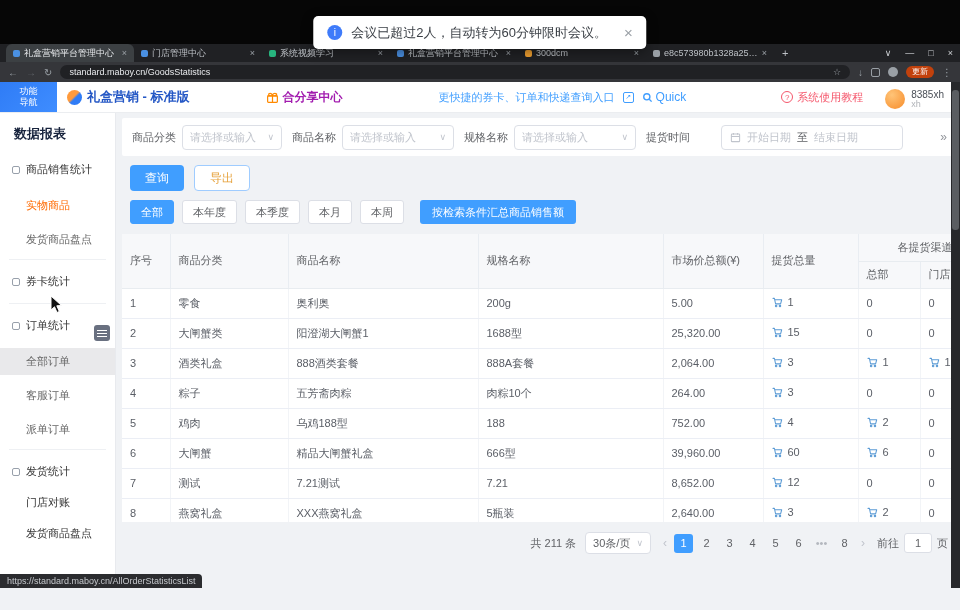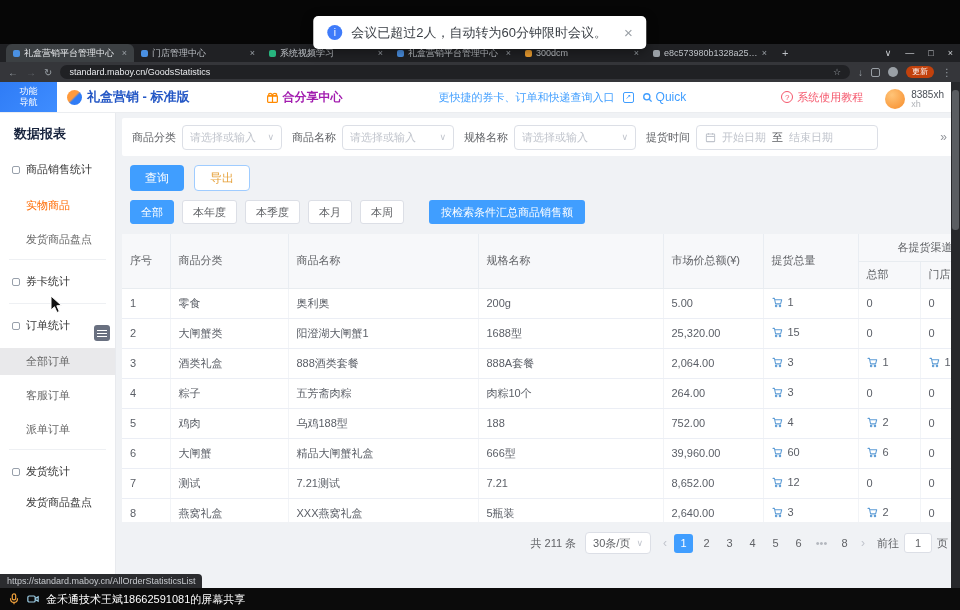--- a/index.html
+++ b/index.html
@@ -84,35 +84,35 @@
   
   .filter-bar{margin:5px 0 0 6px;background:#fff;height:38px;display:flex;align-items:center;
               padding:0 10px;gap:10px;border-radius:2px;}
   .f-label{font-size:11px;color:#606266;white-space:nowrap;}
   .field{display:flex;align-items:center;gap:6px;}
   .sel{height:25px;border:1px solid #dcdfe6;border-radius:4px;display:flex;align-items:center;
        padding:0 7px;color:#c0c4cc;font-size:11px;background:#fff;}
   .sel .chev{margin-left:auto;color:#c0c4cc;font-size:9px;padding-left:6px;}
   .sel.w1{width:100px;} .sel.w2{width:112px;} .sel.w3{width:122px;}
   .date-box{height:25px;width:182px;border:1px solid #dcdfe6;border-radius:4px;display:flex;align-items:center;
-            gap:6px;padding:0 8px;font-size:11px;color:#c0c4cc;background:#fff;white-space:nowrap;}
+            gap:6px;padding:0 8px;font-size:11px;color:#c0c4cc;background:#fff;white-space:nowrap;margin-left:25px;}
   .date-box .sep{color:#606266;}
   .expand{margin-left:auto;color:#909399;font-size:12px;letter-spacing:-1px;padding-right:4px;}
 
   
   .action-row{margin:9px 0 0 14px;display:flex;gap:10px;}
   .btn{height:26px;padding:0 15px;border-radius:4px;display:flex;align-items:center;font-size:12px;}
   .btn-primary{background:#409eff;color:#fff;}
   .btn-export{background:#fff;border:1px solid #9fccff;color:#e6a23c;}
   .range-row{margin:9px 0 0 14px;display:flex;gap:8px;align-items:center;}
   .chip{height:24px;padding:0 10px;font-size:11px;border-radius:3px;border:1px solid #dcdfe6;background:#fff;
         color:#606266;display:flex;align-items:center;}
   .chip.active{background:#409eff;border-color:#409eff;color:#fff;}
   .btn-summary{height:24px;background:#409eff;color:#fff;font-size:11px;padding:0 12px;border-radius:3px;
-        display:flex;align-items:center;margin-left:17px;}
+        display:flex;align-items:center;margin-left:8px;}
 
   
   .table-card{margin:10px 0 0 6px;background:#fff;height:288px;overflow:hidden;width:calc(100% - 6px);}
   table{border-collapse:collapse;table-layout:fixed;width:870px;font-size:11px;color:#5a5e66;}
   th{background:#f7f8fa;font-weight:normal;color:#606266;height:27px;padding:0 8px;text-align:left;
      border-bottom:1px solid #e8ecf0;border-right:1px solid #e9edf2;white-space:nowrap;overflow:hidden;}
   th.group-th{text-align:center;}
   td{height:30px;padding:0 8px;border-bottom:1px solid #ebeef5;border-right:1px solid #f2f4f7;
      white-space:nowrap;overflow:hidden;background:#fff;}
   .cart-cell{display:inline-flex;align-items:center;gap:5px;}
@@ -267,20 +267,23 @@
             <span class="sb-ic"></span>
             <span>订单统计</span>
           </div>
           <div class="sb-child hover">全部订单</div>
           <div class="sb-child">客服订单</div>
           <div class="sb-child">派单订单</div>
           <div class="sb-divider"></div>
           <div class="sb-group">
             <span class="sb-ic"></span>
             <span>发货统计</span>
+          </div>
+          <div class="sb-group no-ic">
+            <span>门店对账</span>
           </div>
           <div class="sb-group no-ic">
             <span>发货商品盘点</span>
           </div>
         </div>
       <div class="collapse-handle">
           <i></i>
           <i></i>
           <i></i>
         </div>
@@ -575,32 +578,20 @@
 
     </main>
   </div>
 
   <div class="v-scrollbar">
     <div class="v-thumb"></div>
   </div>
 
   <div class="status-link">https://standard.maboy.cn/AllOrderStatisticsList</div>
 
-  <div class="share-bar">
-    <svg width="12" height="12" viewBox="0 0 14 14" fill="none" stroke="#f0a13c" stroke-width="1.4">
-      <rect x="5" y="1" width="4" height="7" rx="2"></rect>
-        <path d="M3 6v1a4 4 0 0 0 8 0V6"></path>
-        <line x1="7" y1="11" x2="7" y2="13"></line>
-    </svg>
-    <svg width="12" height="12" viewBox="0 0 14 14" fill="none" stroke="#9fd0e8" stroke-width="1.4">
-      <rect x="1" y="3.5" width="8.5" height="7" rx="1.5"></rect>
-        <path d="M9.5 6.5 13 4.5v5l-3.5-2"></path>
-    </svg>
-    <span>金禾通技术王斌18662591081的屏幕共享</span>
-  </div>
 
   <div class="toast">
     <span class="toast-info">i</span>
     <span>会议已超过2人，自动转为60分钟限时会议。</span>
     <span class="toast-close">×</span>
   </div>
 
   <svg class="cursor" width="13" height="19" viewBox="0 0 13 19">
     <polygon points="1,1 1,15 4.5,11.8 7,17.5 9.3,16.4 6.8,10.8 11.5,10.5" fill="#111" stroke="#fff" stroke-width="1"></polygon>
   </svg>

